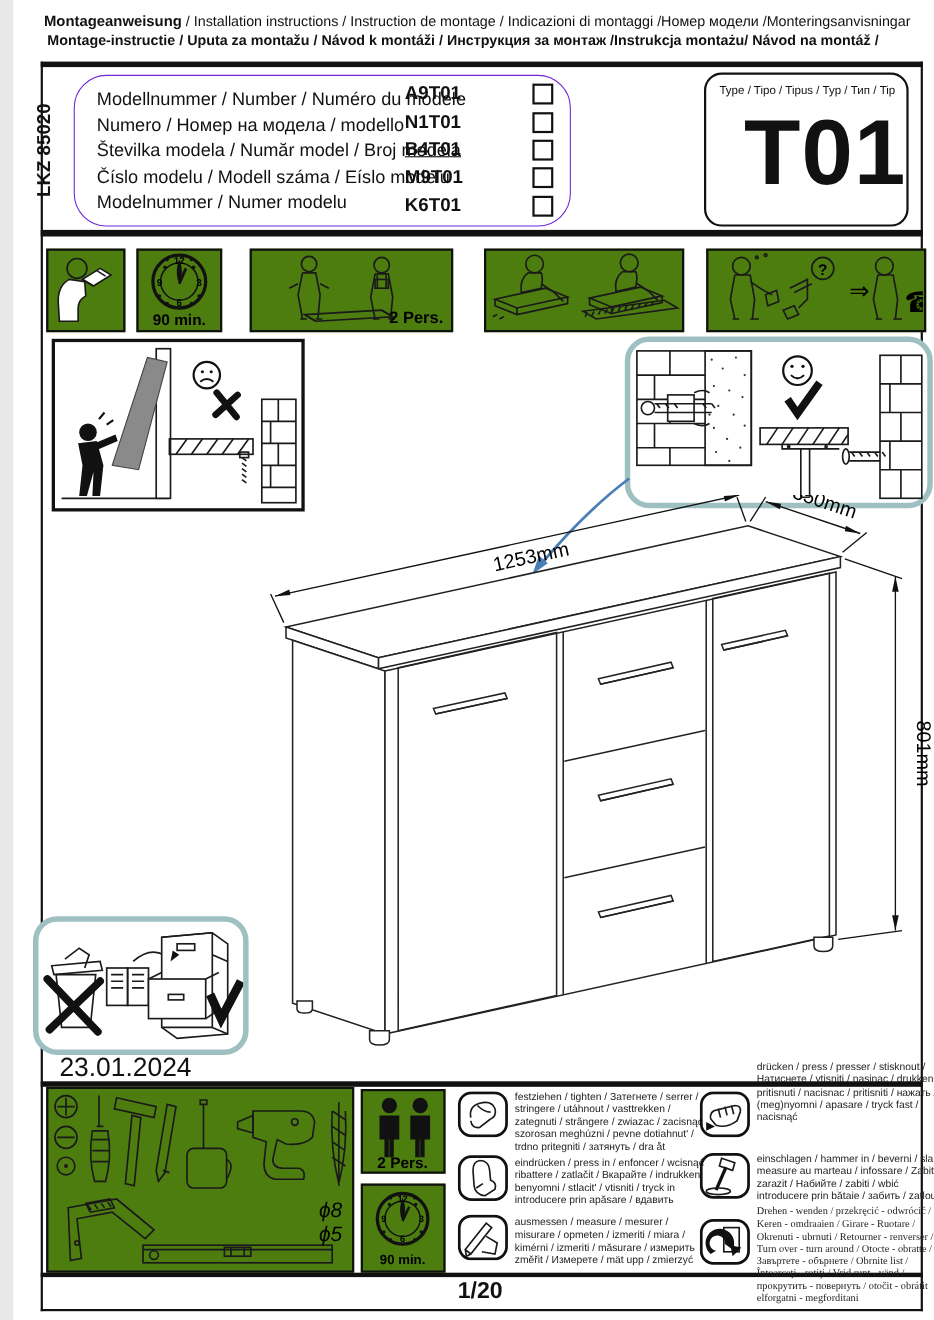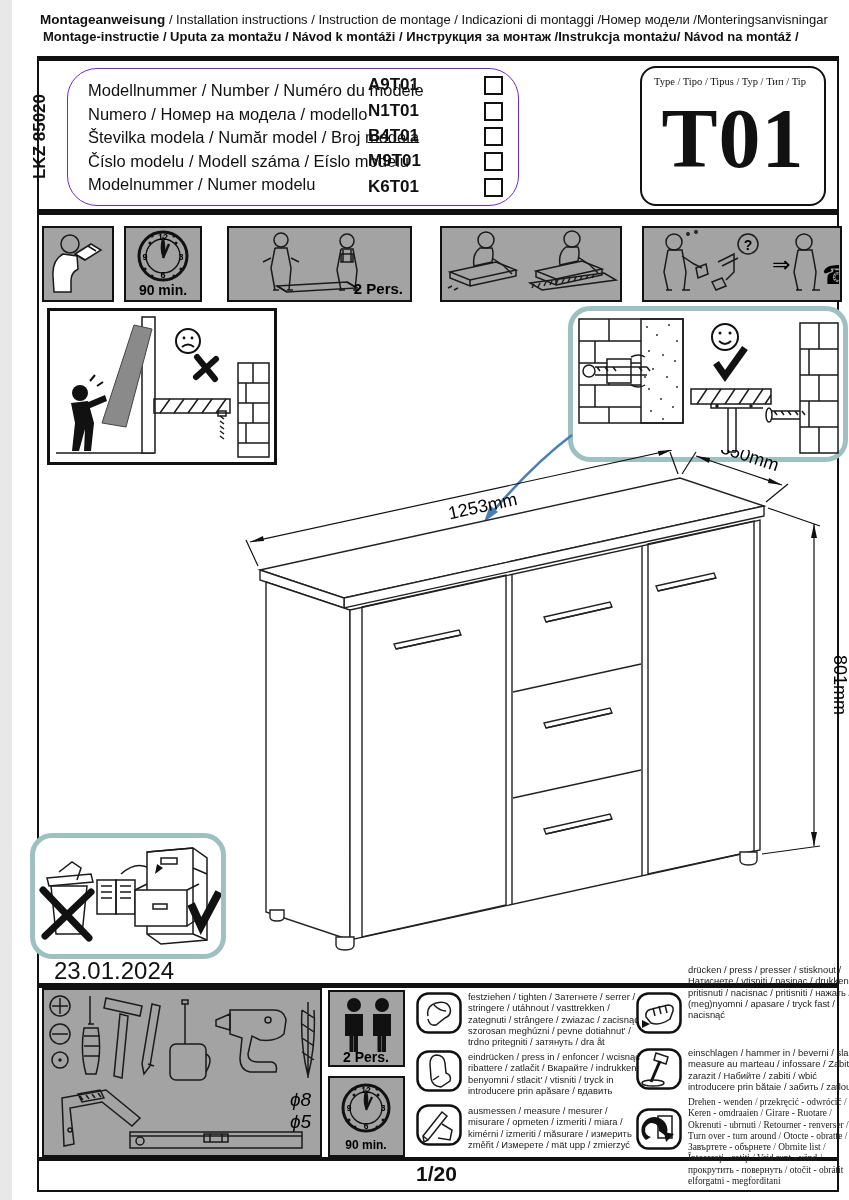--- a/index.html
+++ b/index.html
@@ -1,20 +1,20 @@
 <!DOCTYPE html>
 <html><head>
 <meta charset="utf-8">
 <style>
   html,body{margin:0;padding:0;background:#e8e8e8;}
   #page{position:relative;width:849px;height:1200px;background:#ffffff;
         font-family:"Liberation Sans","DejaVu Sans",sans-serif;color:#111;overflow:hidden;margin-left:12px;}
   .abs{position:absolute;}
   .rule{background:#111;}
-  .box{border:2.5px solid #111;background:#a3a3a3;box-sizing:border-box;}
+  .box{border:2.5px solid #111;background:#4d7c0f;box-sizing:border-box;}
   .tealbox{border:5px solid #9fc0c0;border-radius:22px;background:#fff;box-sizing:border-box;}
   .hdr{font-size:13px;line-height:16.5px;white-space:nowrap;}
   .hdr b{font-size:13.5px;}
   .mdl-label{font-size:16.5px;line-height:23.5px;white-space:nowrap;}
   .mdl-code{font-weight:bold;font-size:17px;}
   .chk{width:19px;height:19px;border:2px solid #111;background:#fff;box-sizing:border-box;}
   .model-row{position:absolute;left:300px;width:135px;display:flex;justify-content:space-between;align-items:center;height:22px;}
   .ins-text{font-size:9.4px;line-height:11.3px;color:#222;}
   .ico{position:absolute;width:46px;height:42px;}
   svg text{font-family:"Liberation Sans","DejaVu Sans",sans-serif;}
@@ -65,23 +65,23 @@
     <div class="model-row" style="top:81px;">
         <span class="mdl-code">M9T01</span>
         <span class="chk"></span>
       </div>
     <div class="model-row" style="top:107px;">
         <span class="mdl-code">K6T01</span>
         <span class="chk"></span>
       </div>
   </div>
 
-  <div class="abs" style="left:628px;top:66px;width:186px;height:140px;border:2.5px solid #111;border-radius:16px;box-sizing:border-box;font-family:Liberation Serif, serif;">
+  <div class="abs" style="left:628px;top:66px;width:186px;height:140px;border:2.5px solid #111;border-radius:16px;box-sizing:border-box;">
     <div class="abs" style="left:12px;top:8px;font-size:10.5px;">Type / Tipo / Tipus / Typ / Тип  / Tip</div>
-    <div class="abs" style="left:0;right:0;top:22px;text-align:center;font-weight:bold;font-size:84px;letter-spacing:1px;">T01</div>
+    <div class="abs" style="left:0;right:0;top:22px;text-align:right;font-weight:bold;font-size:84px;letter-spacing:1px;">T01</div>
   </div>
 
   <div class="abs box" style="left:30px;top:226px;width:72px;height:76px;">
     <svg width="67" height="71" viewBox="0 0 67 71">
       <circle cx="26" cy="16" r="9" class="st"></circle>
       <path d="M19,26 Q8,32 9,48 L10,64 H27 V52 Q27,45 34,41 L33,28 Z" class="stf"></path>
       <polygon points="31,26 47,16 57,22 41,32" class="stf"></polygon>
       <path d="M31,26 L41,32 M44,18 L52,23" class="st"></path>
     </svg>
   </div>

